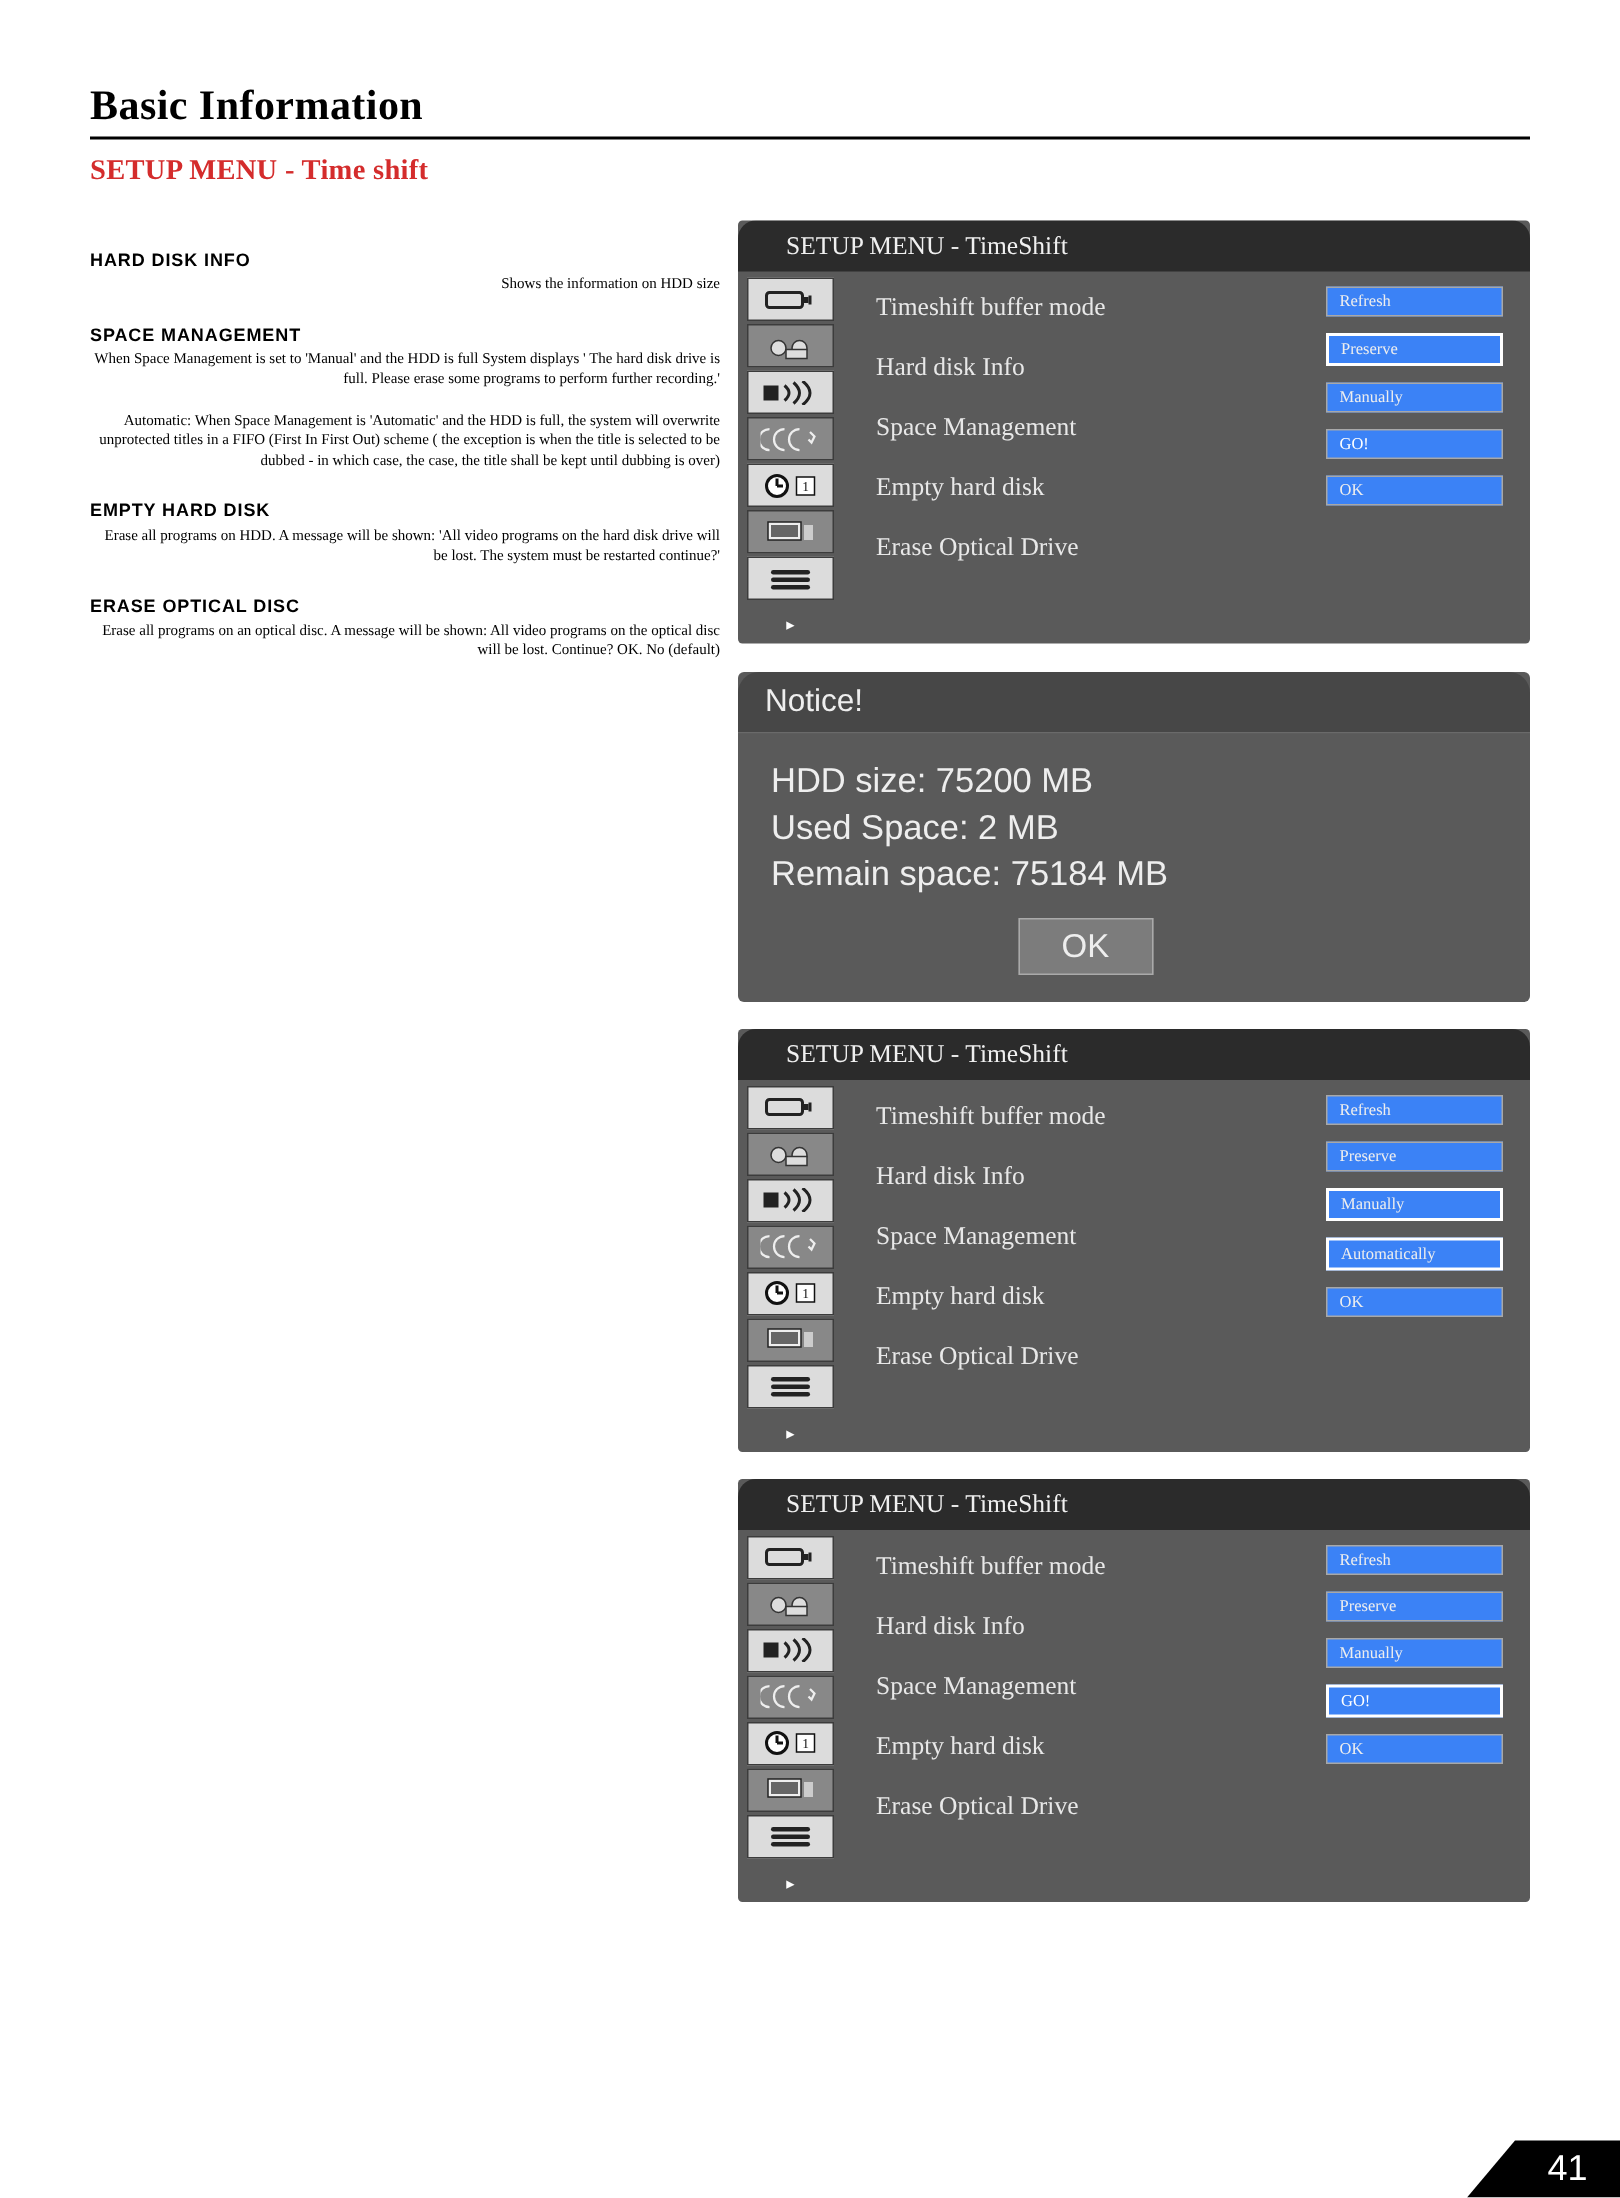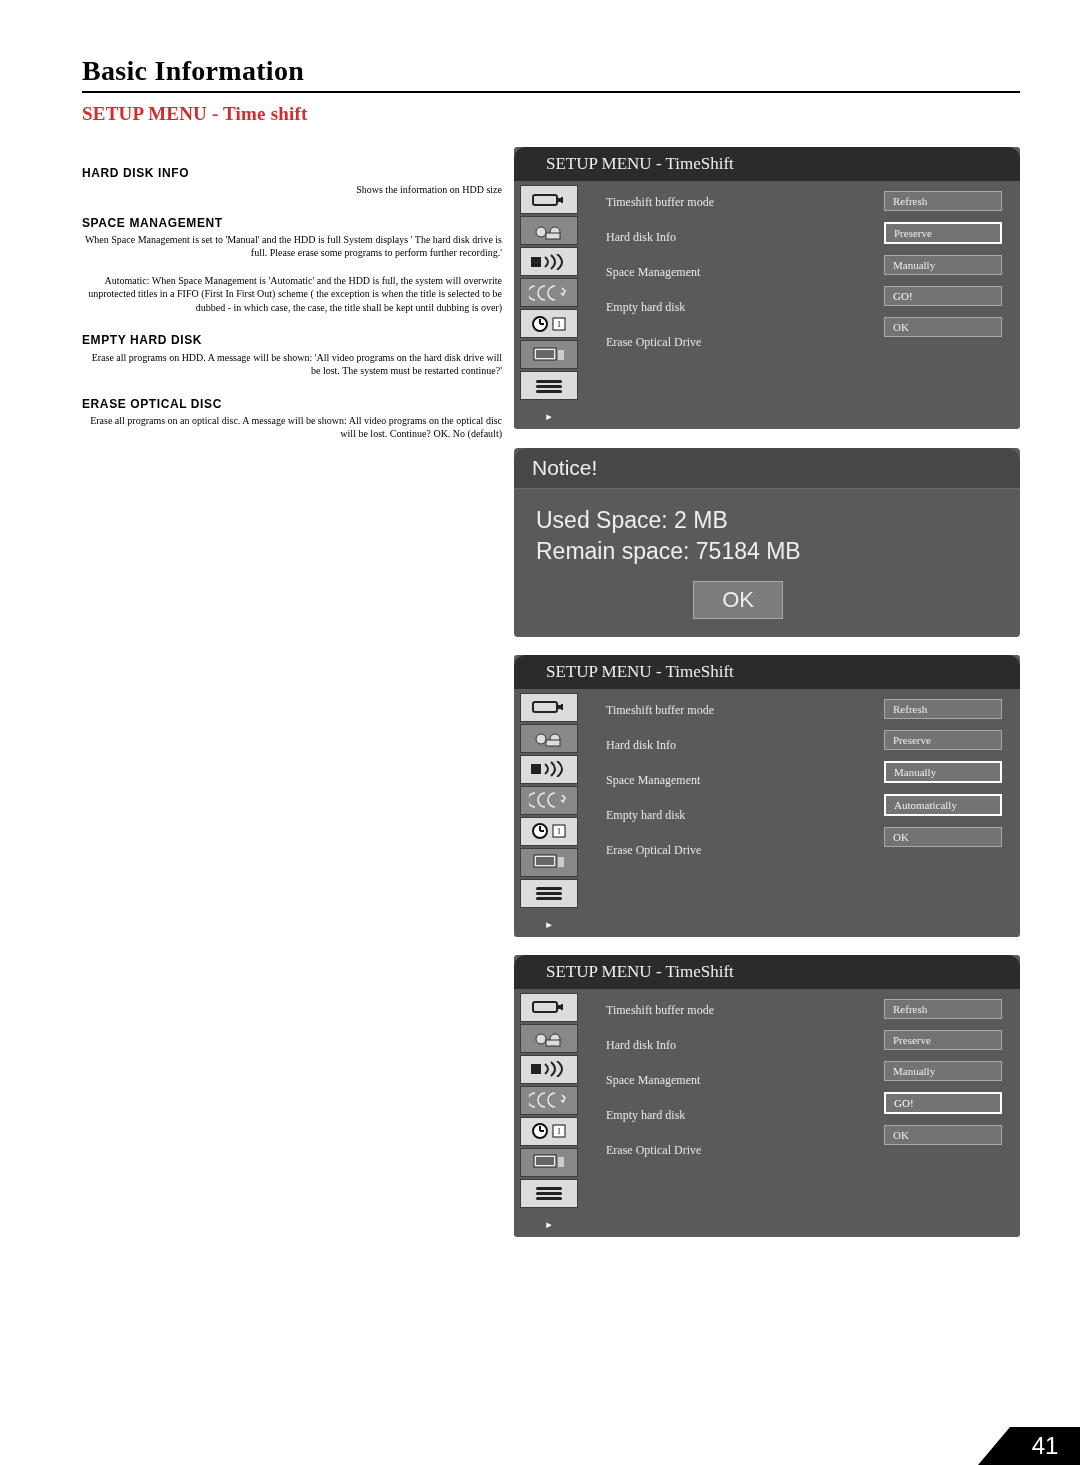--- a/index.html
+++ b/index.html
@@ -7,21 +7,21 @@
     padding: 0;
     background: #ffffff;
     font-family: Georgia, 'Times New Roman', serif;
     color: #000;
     width: 1080px;
     height: 1465px;
     position: relative;
     box-sizing: border-box;
   }
   .page {
-    padding: 55px 60px 60px 82px;
+    padding: 55px 60px 60px 60px;
     box-sizing: border-box;
   }
   .page-title {
     font-size: 28px;
     font-weight: bold;
     border-bottom: 2px solid #000;
     padding-bottom: 4px;
     margin-bottom: 10px;
     letter-spacing: 0.3px;
   }
@@ -97,32 +97,32 @@
     border: 1px solid #3c3c3c;
     box-sizing: border-box;
   }
   .icon-slot.dark {
     background: #888;
   }
   .icon-slot svg { display:block; }
   .osd-labels {
     flex: 1;
     padding: 14px 6px 8px 22px;
-    font-size: 12px;
+    font-size: 17px;
   }
   .osd-labels div {
     margin-bottom: 20px;
     color: #e8e8e8;
   }
   .osd-values {
     width: 118px;
     padding: 10px 18px 8px 0;
   }
   .pill {
-    background: #737373;
+    background: #3b82f6;
     border: 1px solid #a8a8a8;
     font-size: 11px;
     padding: 3px 8px 3px 8px;
     margin-bottom: 11px;
     color: #eee;
   }
   .pill.selected {
     border: 2px solid #ffffff;
   }
   .pill.go { color:#fff; }
@@ -286,20 +286,21 @@
             <div class="pill go">GO!</div>
             <div class="pill">OK</div>
           </div>
         </div>
         <div class="osd-arrow">▸</div>
       </div>
 
       <div class="notice">
         <div class="notice-title">Notice!</div>
         <div class="notice-body">
+          <div>HDD size: 75200 MB</div>
           <div>Used Space: 2 MB</div>
           <div>Remain space: 75184 MB</div>
           <div class="notice-ok">OK</div>
         </div>
       </div>
 
       <div class="osd">
         <div class="osd-title">SETUP MENU - TimeShift</div>
         <div class="osd-body">
           <div class="osd-icons">

